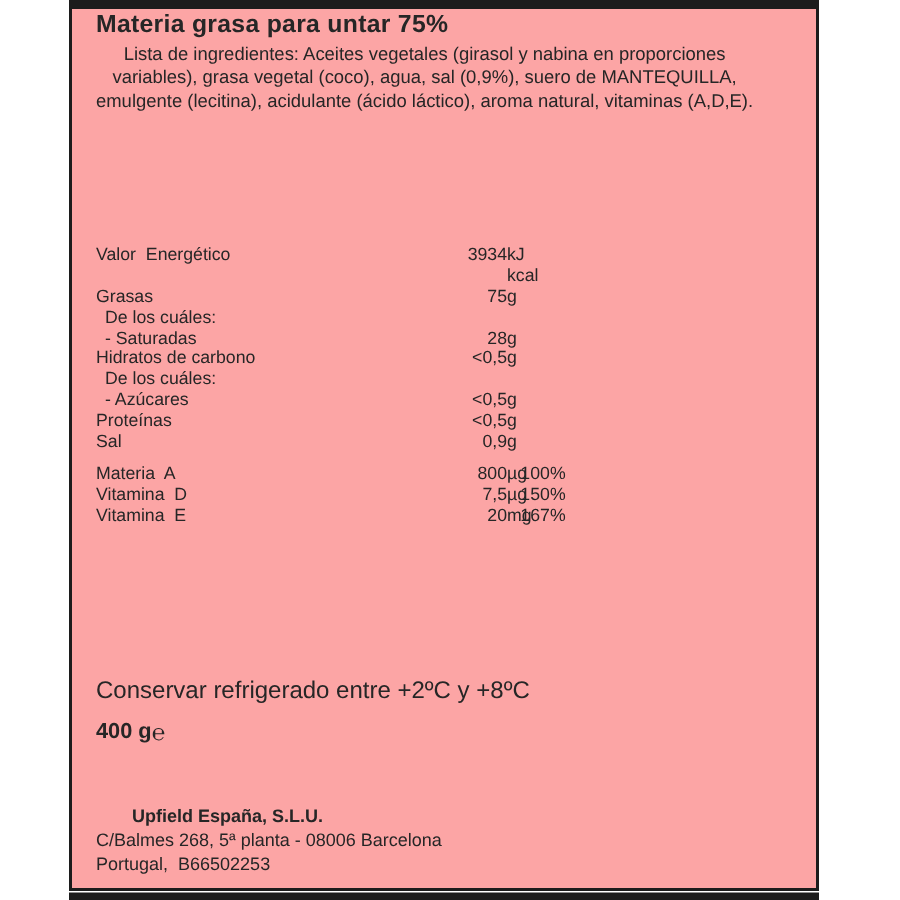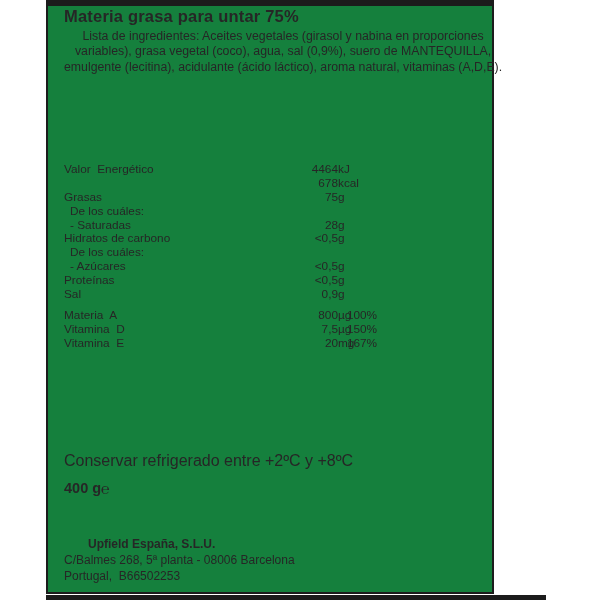--- a/index.html
+++ b/index.html
@@ -9,23 +9,23 @@
     font-family: "Liberation Sans", sans-serif;
     color: #262626;
     overflow: hidden;
     position: relative;
   }
   .stage { position: absolute; left: 0; top: 0; width: 600px; height: 600px; background: #fff; }
 
   .label-box {
     position: absolute;
     left: 46px; top: 0;
-    width: 448px; height: 594px;
+    width: 500px; height: 594px;
     box-sizing: border-box;
-    background: #15803d;
+    background: #fca5a5;
     border: 2px solid #1c1c1c;
     border-top-width: 6px;
     padding-left: 19px;
   }
   .bottom-bar {
     position: absolute;
     left: 46px; top: 595px;
     width: 500px; height: 5px;
     background: #1c1c1c;
   }
@@ -81,22 +81,22 @@
     <div class="label-title">Materia grasa para untar 75%</div>
 
     <div class="ingredients">
         <div>Lista de ingredientes: Aceites vegetales (girasol y nabina en proporciones</div>
         <div>variables), grasa vegetal (coco), agua, sal (0,9%), suero de MANTEQUILLA,</div>
         <div>emulgente (lecitina), acidulante (ácido láctico), aroma natural, vitaminas (A,D,E).</div>
       </div>
 
     <div class="nutrition">
       <div class="nrows">
-          <div class="nrow"><span class="lab">Valor  Energético</span><span class="num">4464</span><span class="unit">kJ</span><span class="pct"></span></div>
-          <div class="nrow"><span class="lab"></span><span class="num">678</span><span class="unit">kcal</span><span class="pct"></span></div>
+          <div class="nrow"><span class="lab">Valor  Energético</span><span class="num">3934</span><span class="unit">kJ</span><span class="pct"></span></div>
+          <div class="nrow"><span class="lab"></span><span class="unit">kcal</span><span class="pct"></span></div>
           <div class="nrow"><span class="lab">Grasas</span><span class="num">75</span><span class="unit">g</span><span class="pct"></span></div>
           <div class="nrow indent"><span class="lab">De los cuáles:</span><span class="num"></span><span class="unit"></span><span class="pct"></span></div>
           <div class="nrow indent"><span class="lab">- Saturadas</span><span class="num">28</span><span class="unit">g</span><span class="pct"></span></div>
           <div class="nrow"><span class="lab">Hidratos de carbono</span><span class="num">&lt;0,5</span><span class="unit">g</span><span class="pct"></span></div>
           <div class="nrow indent"><span class="lab">De los cuáles:</span><span class="num"></span><span class="unit"></span><span class="pct"></span></div>
           <div class="nrow indent"><span class="lab">- Azúcares</span><span class="num">&lt;0,5</span><span class="unit">g</span><span class="pct"></span></div>
           <div class="nrow"><span class="lab">Proteínas</span><span class="num">&lt;0,5</span><span class="unit">g</span><span class="pct"></span></div>
           <div class="nrow"><span class="lab">Sal</span><span class="num">0,9</span><span class="unit">g</span><span class="pct"></span></div>
           <div class="nrow gap"><span class="lab">Materia  A</span><span class="num">800</span><span class="unit">µg</span><span class="pct">100%</span></div>
           <div class="nrow"><span class="lab">Vitamina  D</span><span class="num">7,5</span><span class="unit">µg</span><span class="pct">150%</span></div>

